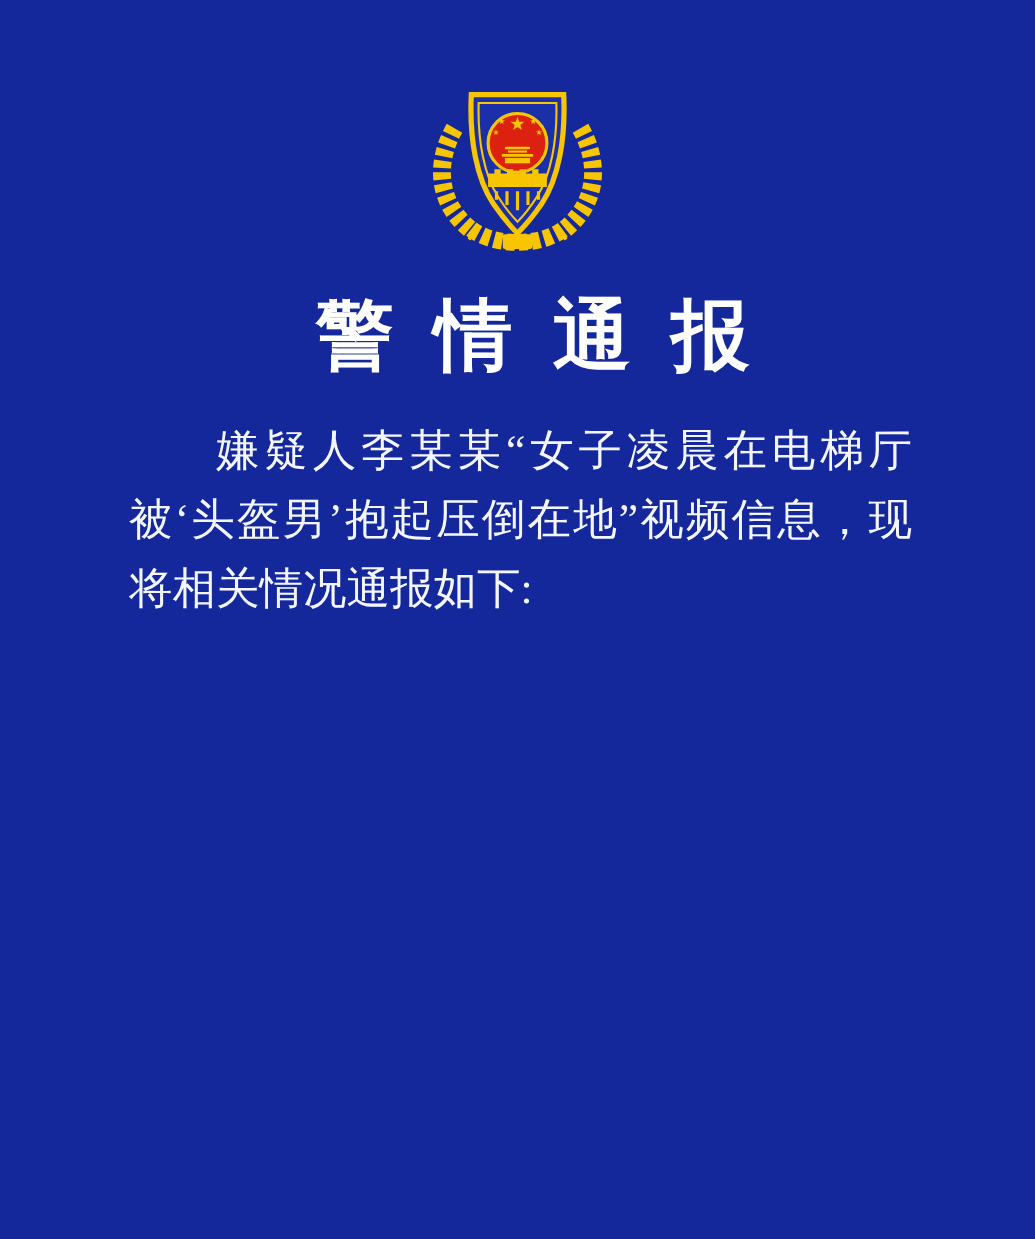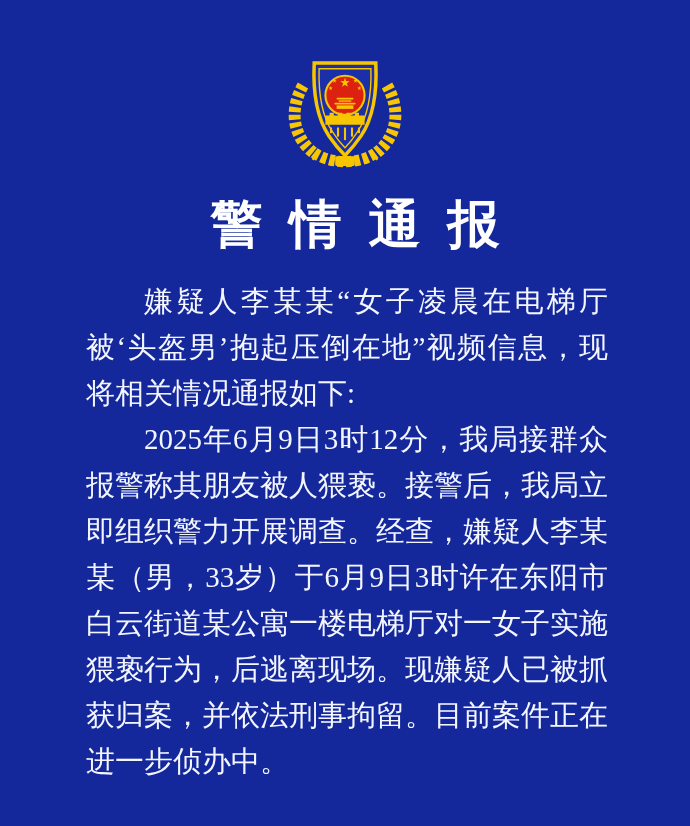--- a/index.html
+++ b/index.html
@@ -89,16 +89,15 @@
         <line x1="110" y1="110" x2="110" y2="123"></line>
         <line x1="120" y1="110" x2="120" y2="118"></line>
       </g>
     </svg>
   </div>
 
   <h1 class="notice-title">警情通报</h1>
 
   <div class="notice-body">
     <p>嫌疑人李某某“女子凌晨在电梯厅被‘头盔男’抱起压倒在地”视频信息，现将相关情况通报如下:</p>
-    <p>2025年6月9日3时12分，我局接群众报警称其朋友被人猥亵。接警后，我局立即组织警力开展调查。经查，嫌疑人李某某（男，33岁）于6月9日3时许在东阳市白云街道某公寓一楼电梯厅对一女子实施猥亵行为，后逃离现场。现嫌疑人已被抓获归案，并依法刑事拘留。目前案件正在进一步侦办中。</p>
   </div>
 
 </div>
 
 </body></html>

